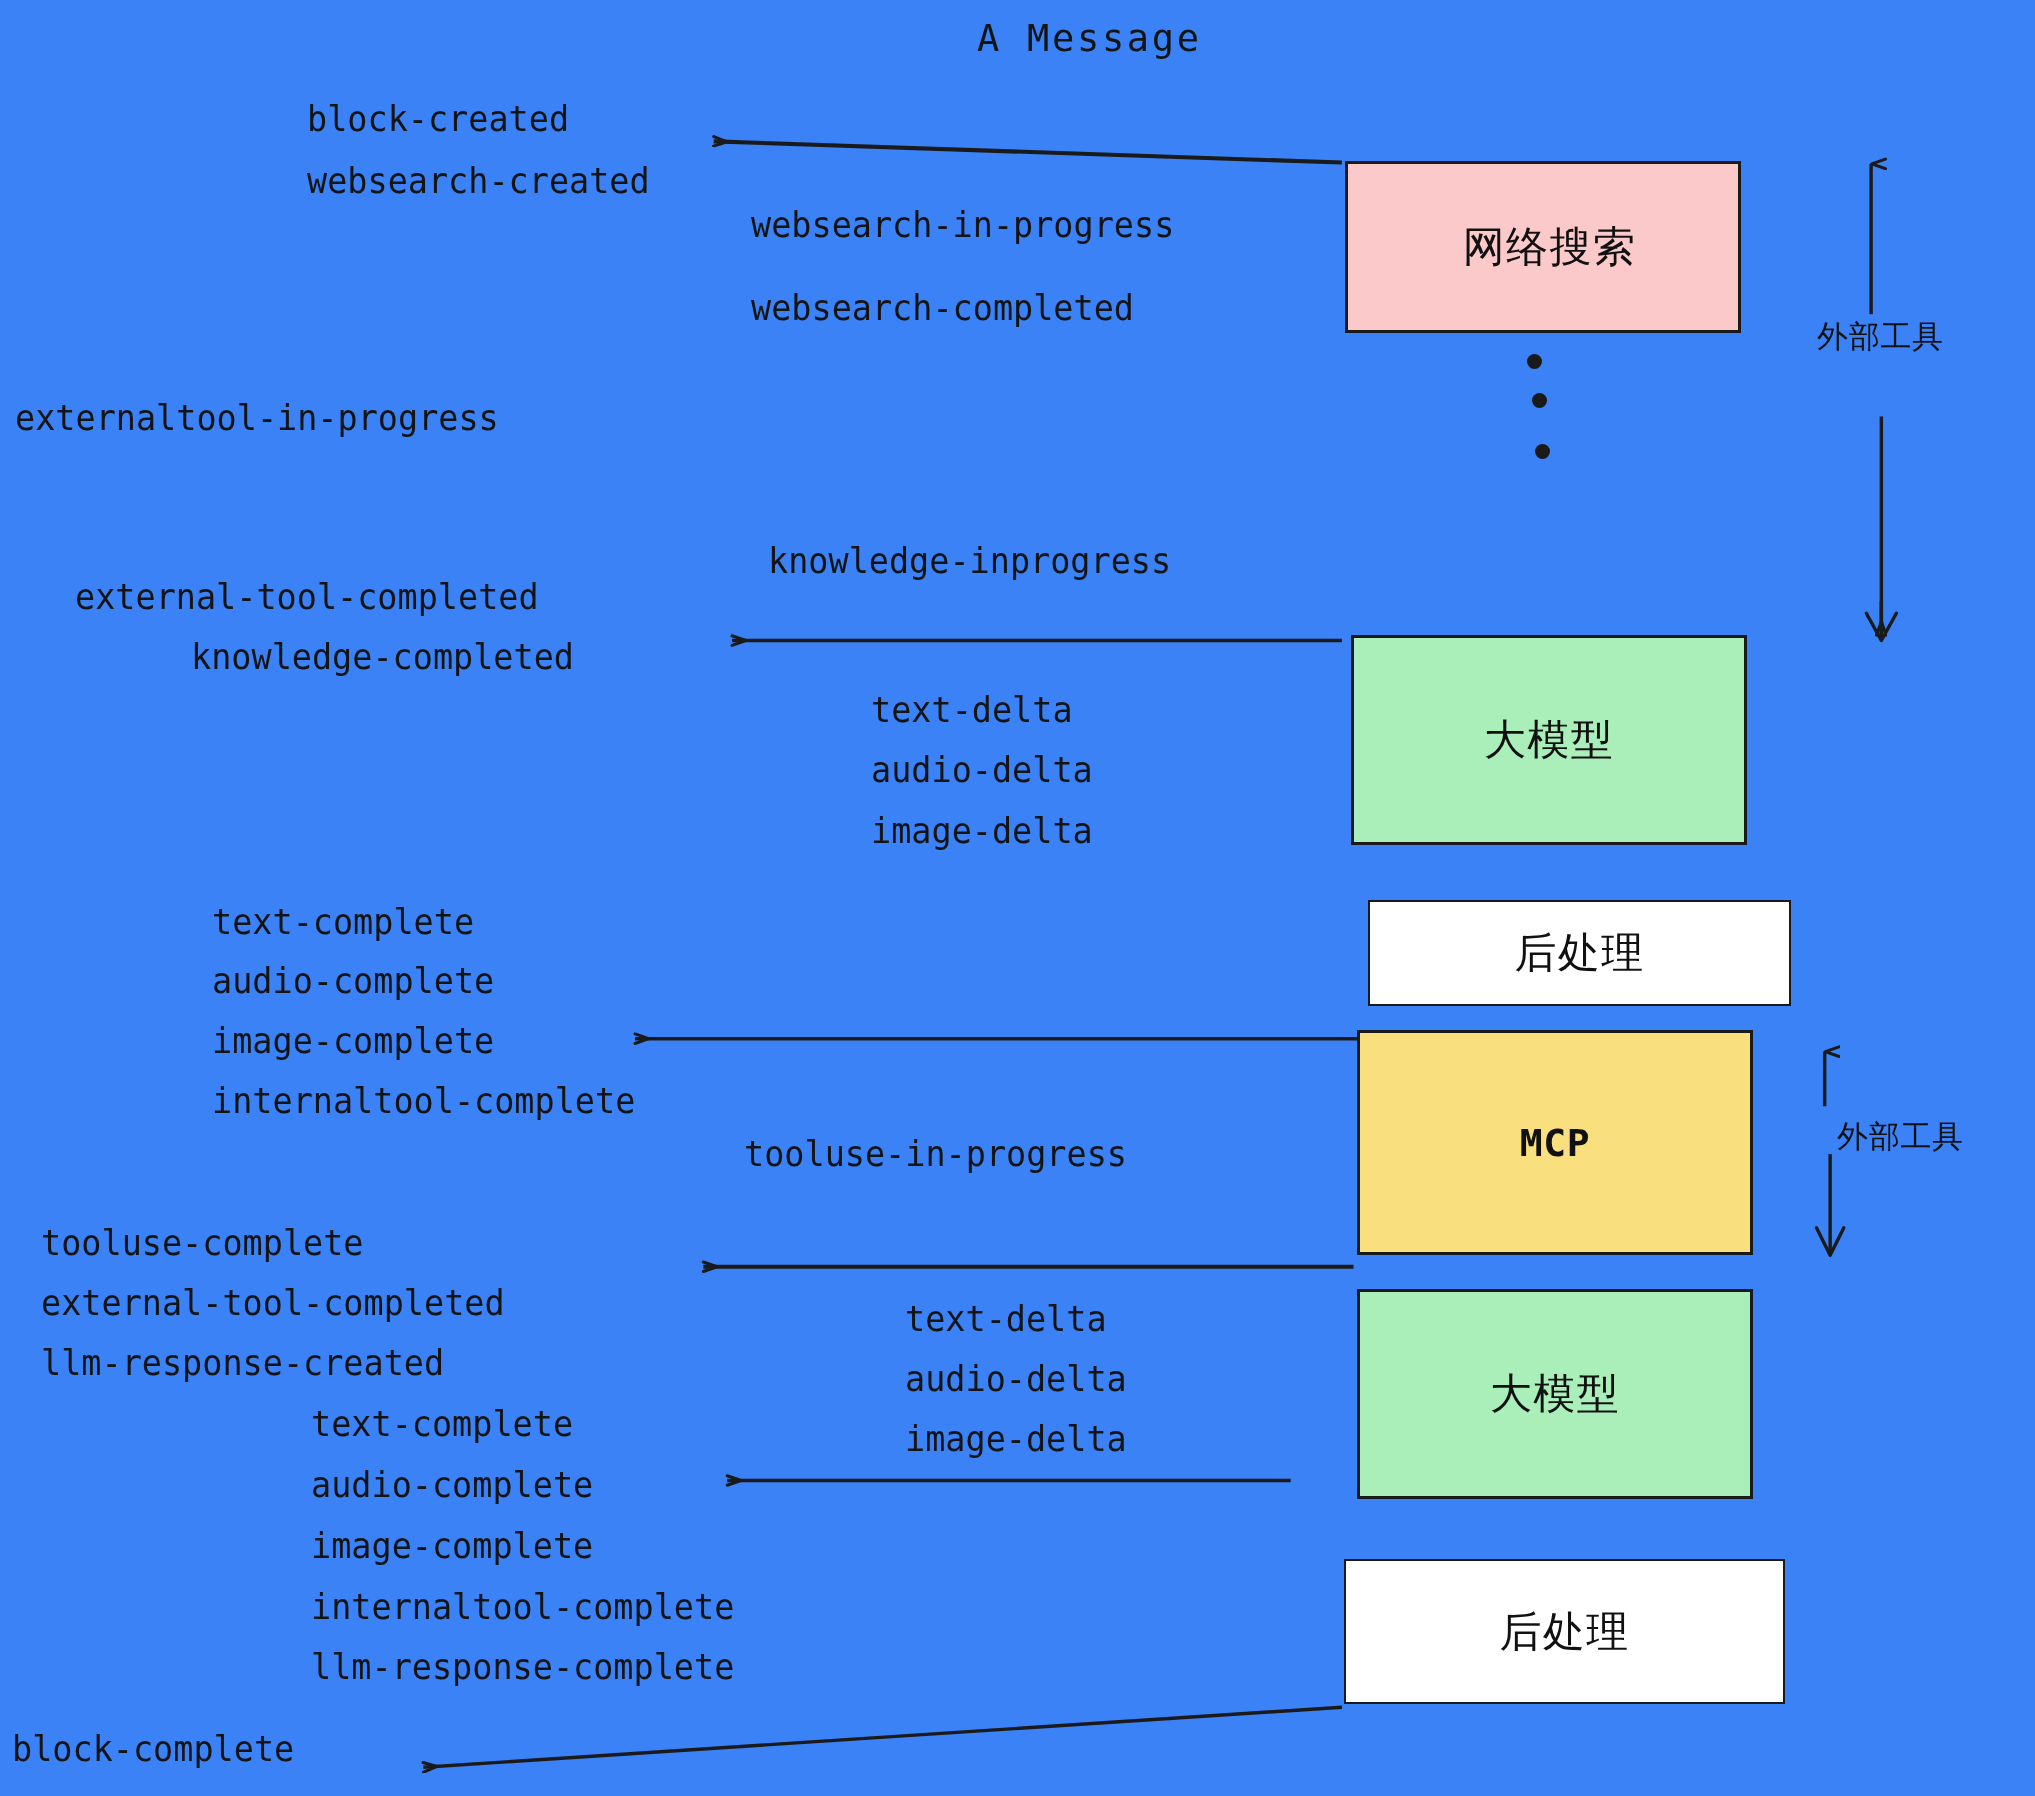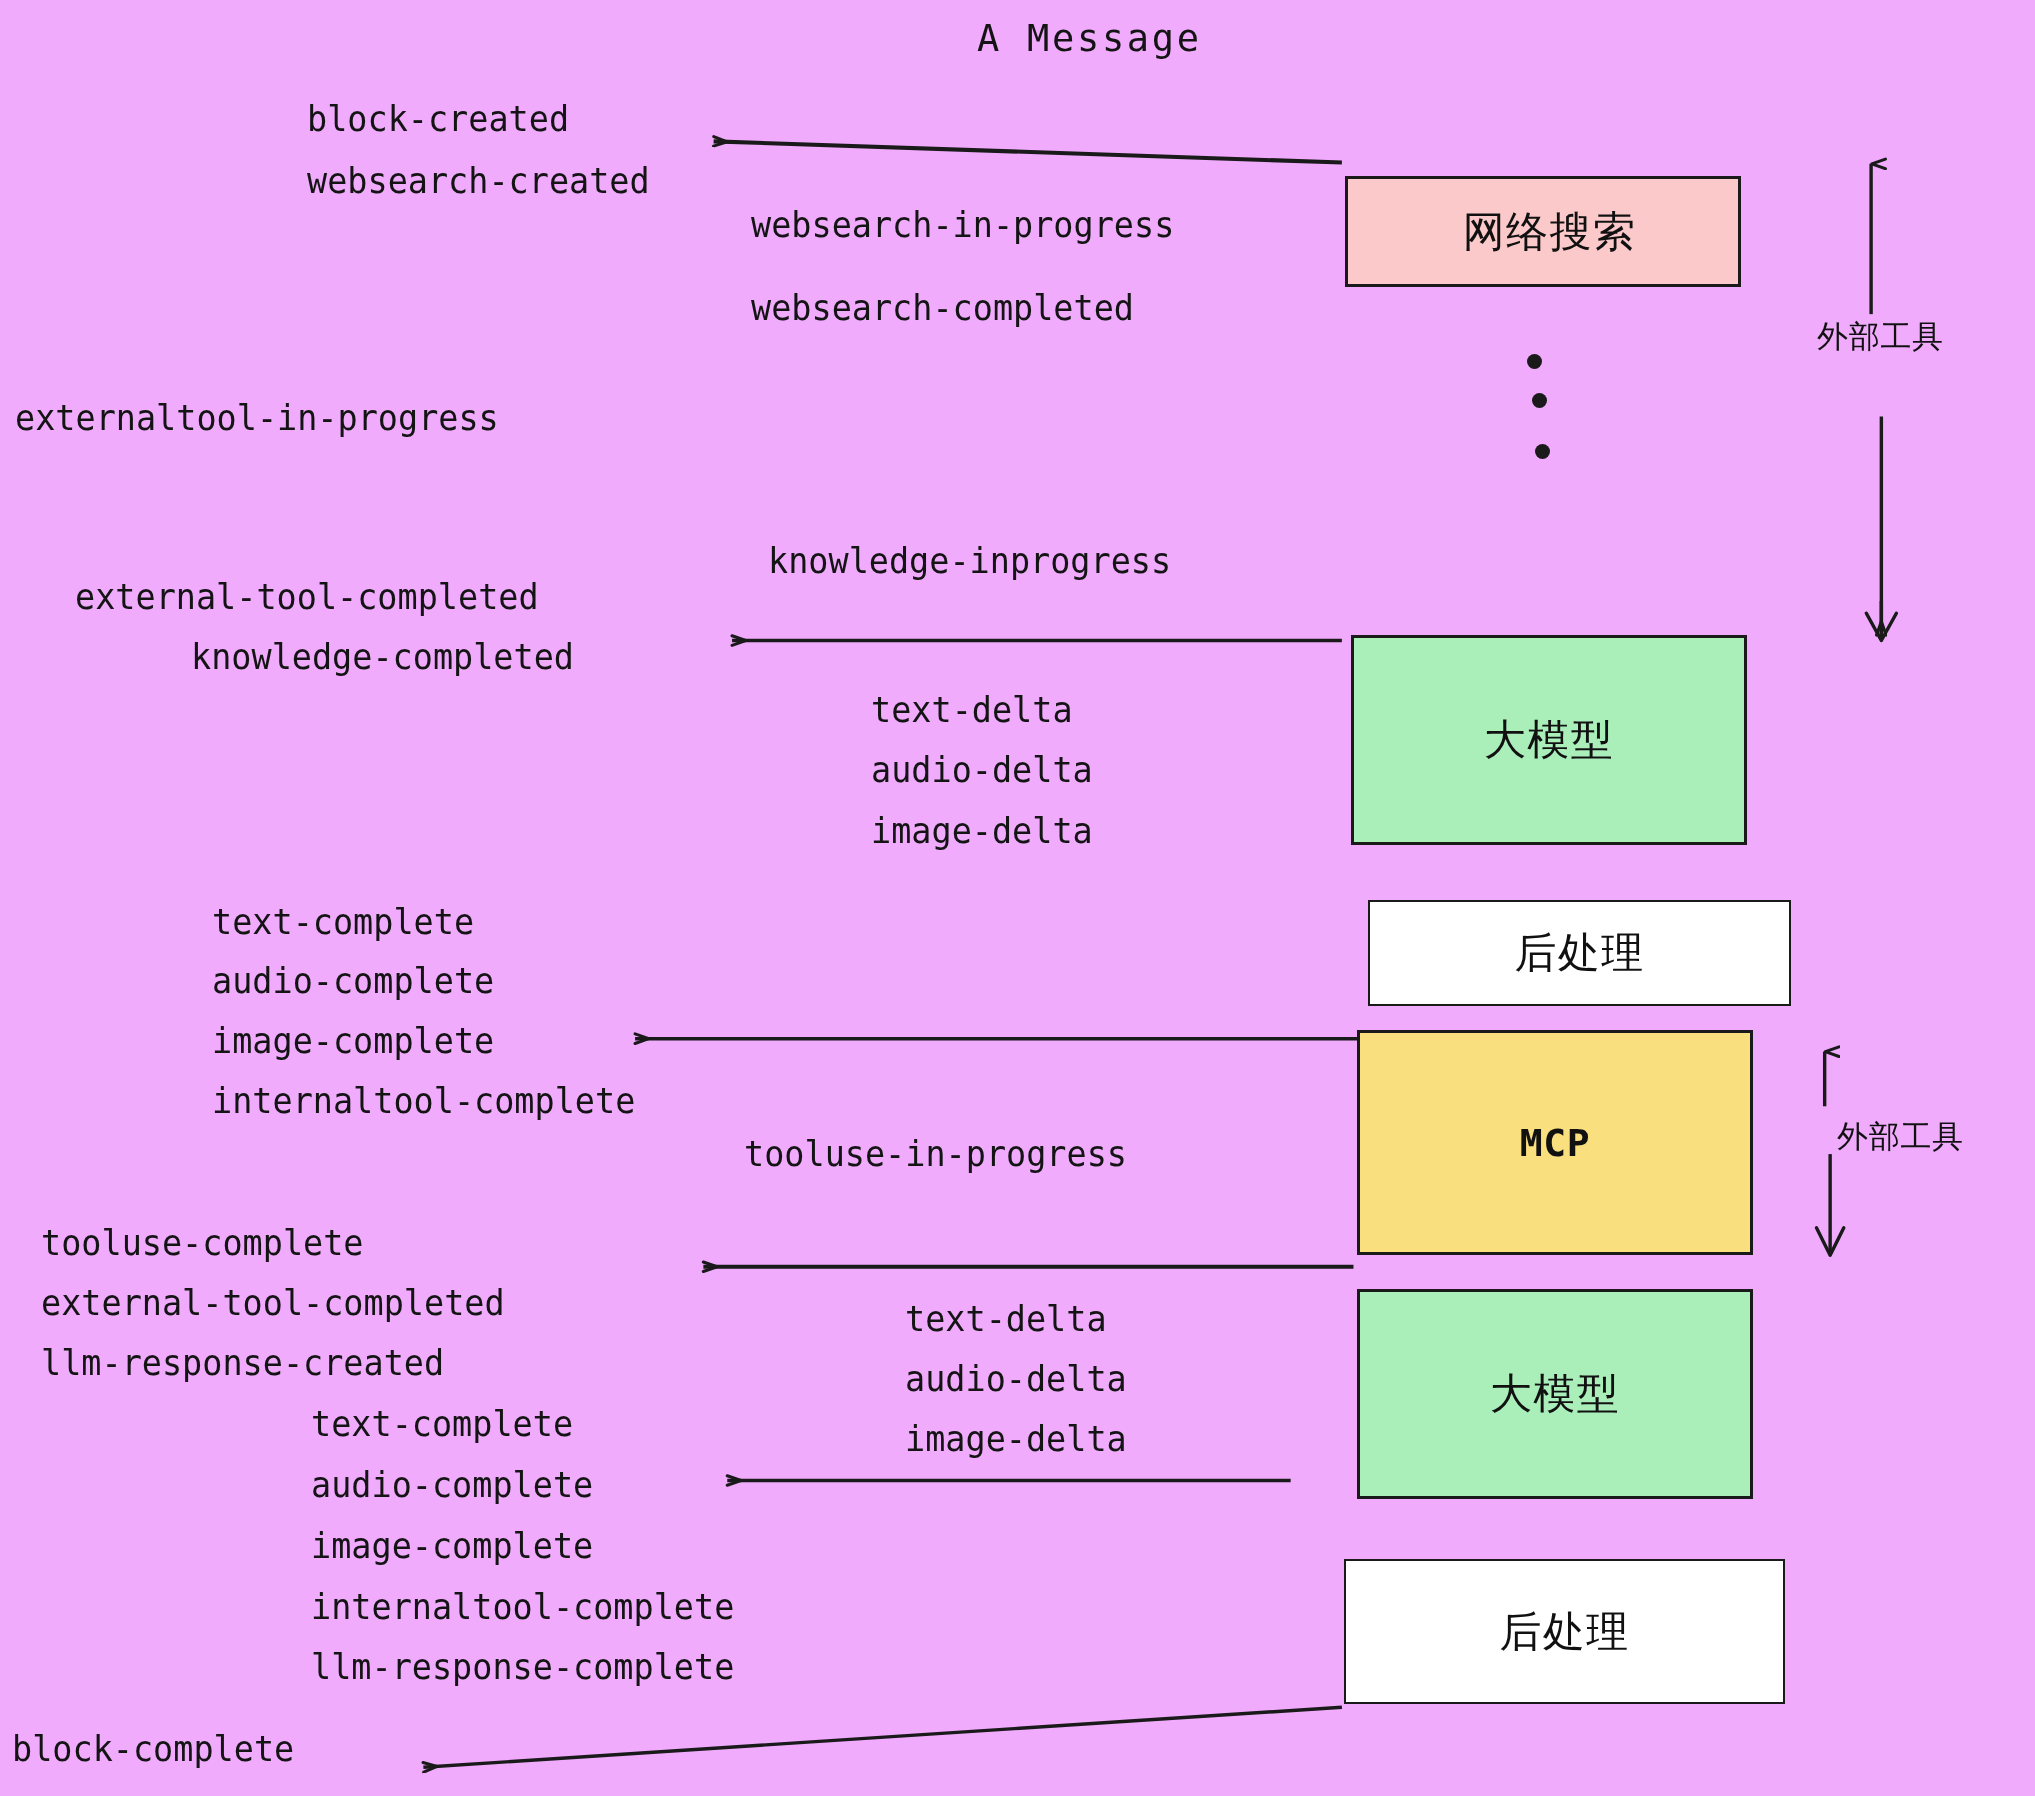--- a/index.html
+++ b/index.html
@@ -5,21 +5,21 @@
   html,body{margin:0;padding:0;background:#ffffff;}
   body{
     font-family:"DejaVu Sans Mono", monospace;
     color:#1c1c1c;
     -webkit-font-smoothing:antialiased;
   }
   #canvas{
     position:relative;
     width:2035px;
     height:1796px;
-    background:#f0abfc;
+    background:#3b82f6;
     overflow:hidden;
   }
   .evt{
     position:absolute;
     font-family:"DejaVu Sans Mono","Liberation Mono",monospace;
     font-size:36px;
     line-height:1.0;
     letter-spacing:0px;
     color:#141414;
     white-space:nowrap;
@@ -140,21 +140,21 @@
   <div class="evt" style="left:905px;top:1421px;">image-delta</div>
 
   <div class="evt" style="left:311px;top:1406px;">text-complete</div>
   <div class="evt" style="left:311px;top:1467px;">audio-complete</div>
   <div class="evt" style="left:311px;top:1528px;">image-complete</div>
   <div class="evt" style="left:311px;top:1589px;">internaltool-complete</div>
   <div class="evt" style="left:311px;top:1649px;">llm-response-complete</div>
 
   <div class="evt" style="left:12.3px;top:1731px;">block-complete</div>
 
-  <div class="node" style="left:1345px;top:176px;width:396px;height:111px;background:#fbc9c9;padding-left:13px;">
+  <div class="node" style="left:1345px;top:161px;width:396px;height:172px;background:#fbc9c9;padding-left:13px;">
     <span>网络搜索</span>
   </div>
 
 
   <div class="node" style="left:1351px;top:635px;width:396px;height:210px;background:#aaeeba;">
     <span>大模型</span>
   </div>
 
   <div class="node" style="left:1368px;top:900px;width:423px;height:106px;background:#ffffff;border-width:2.7px;">
     <span>后处理</span>

